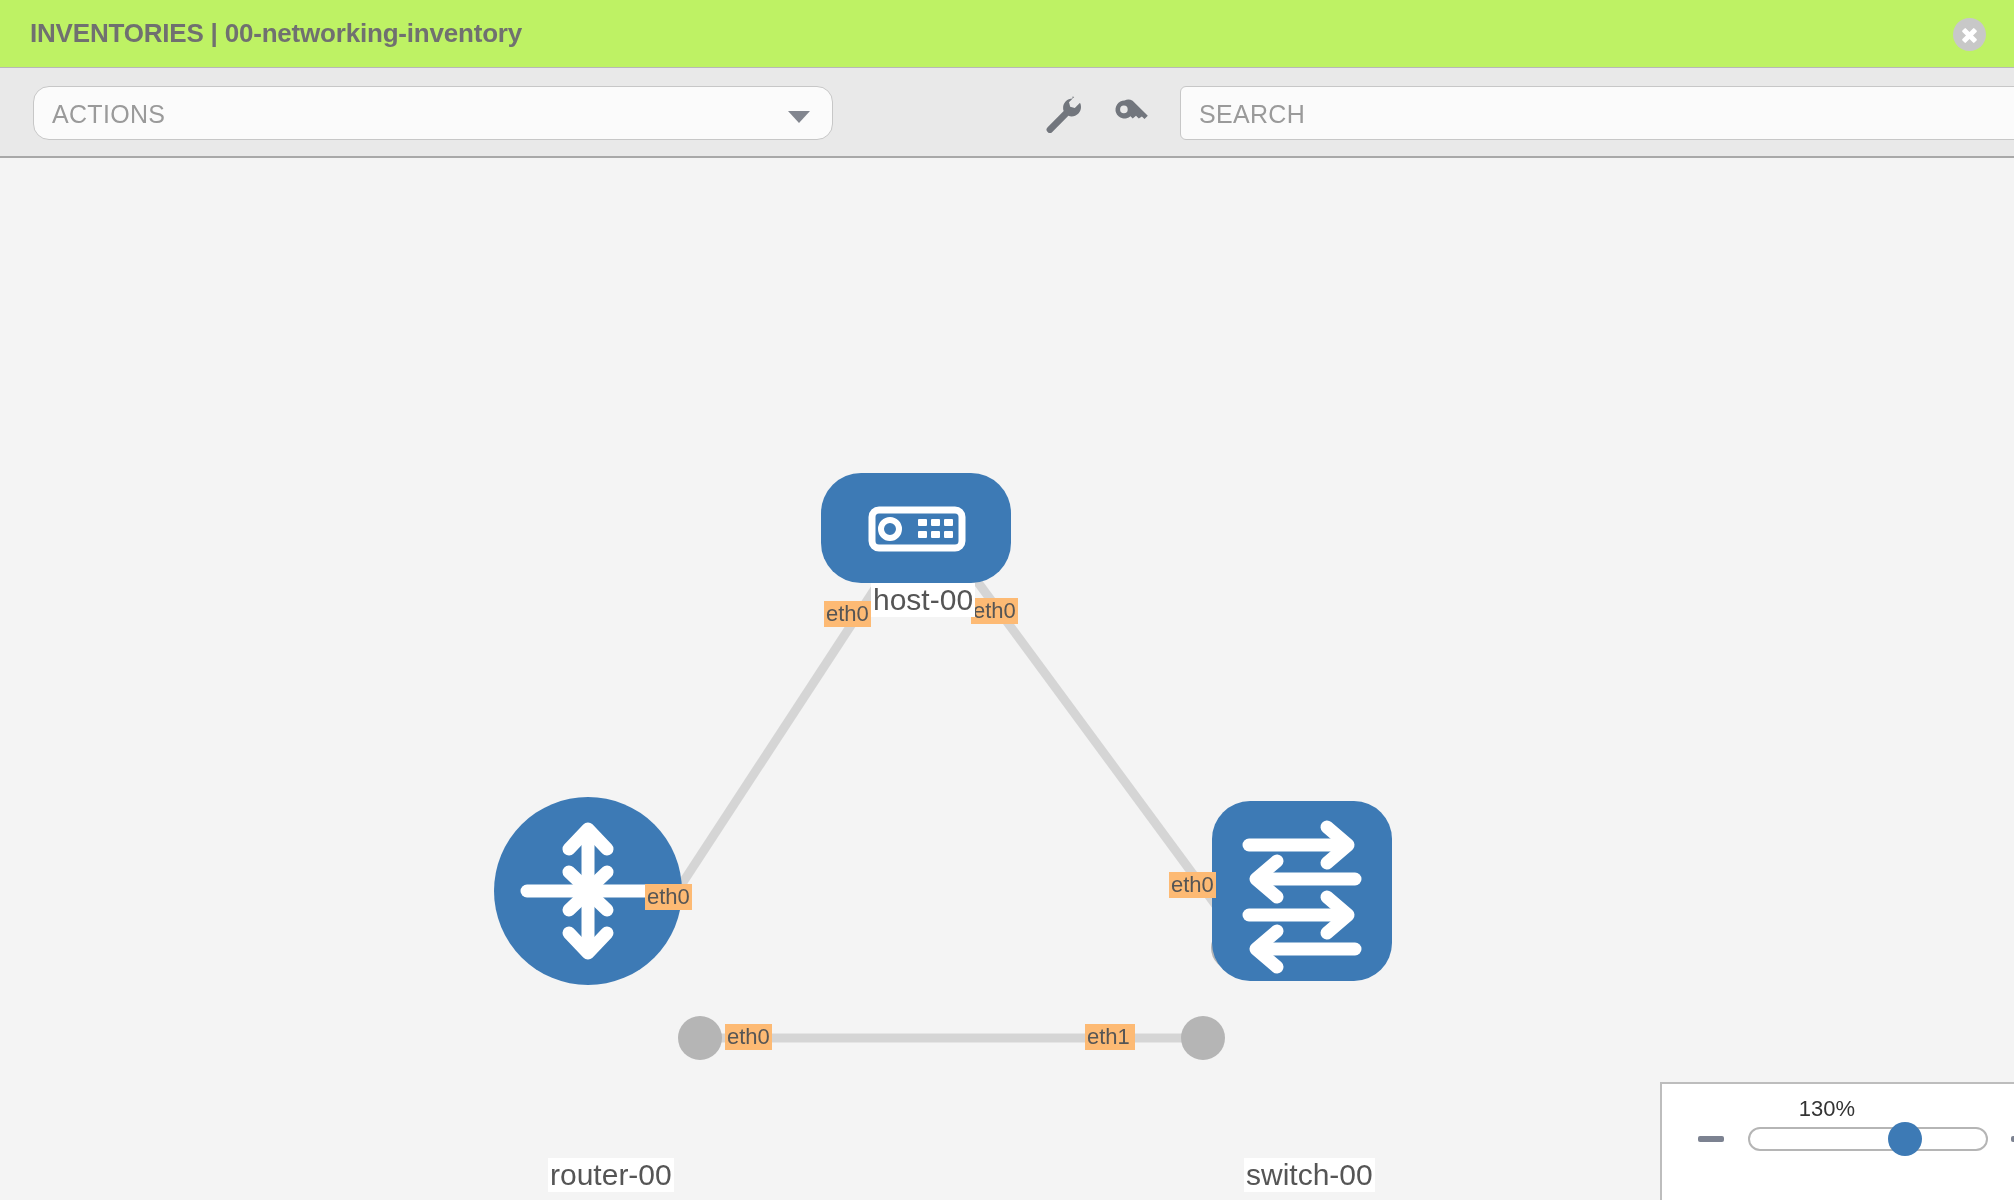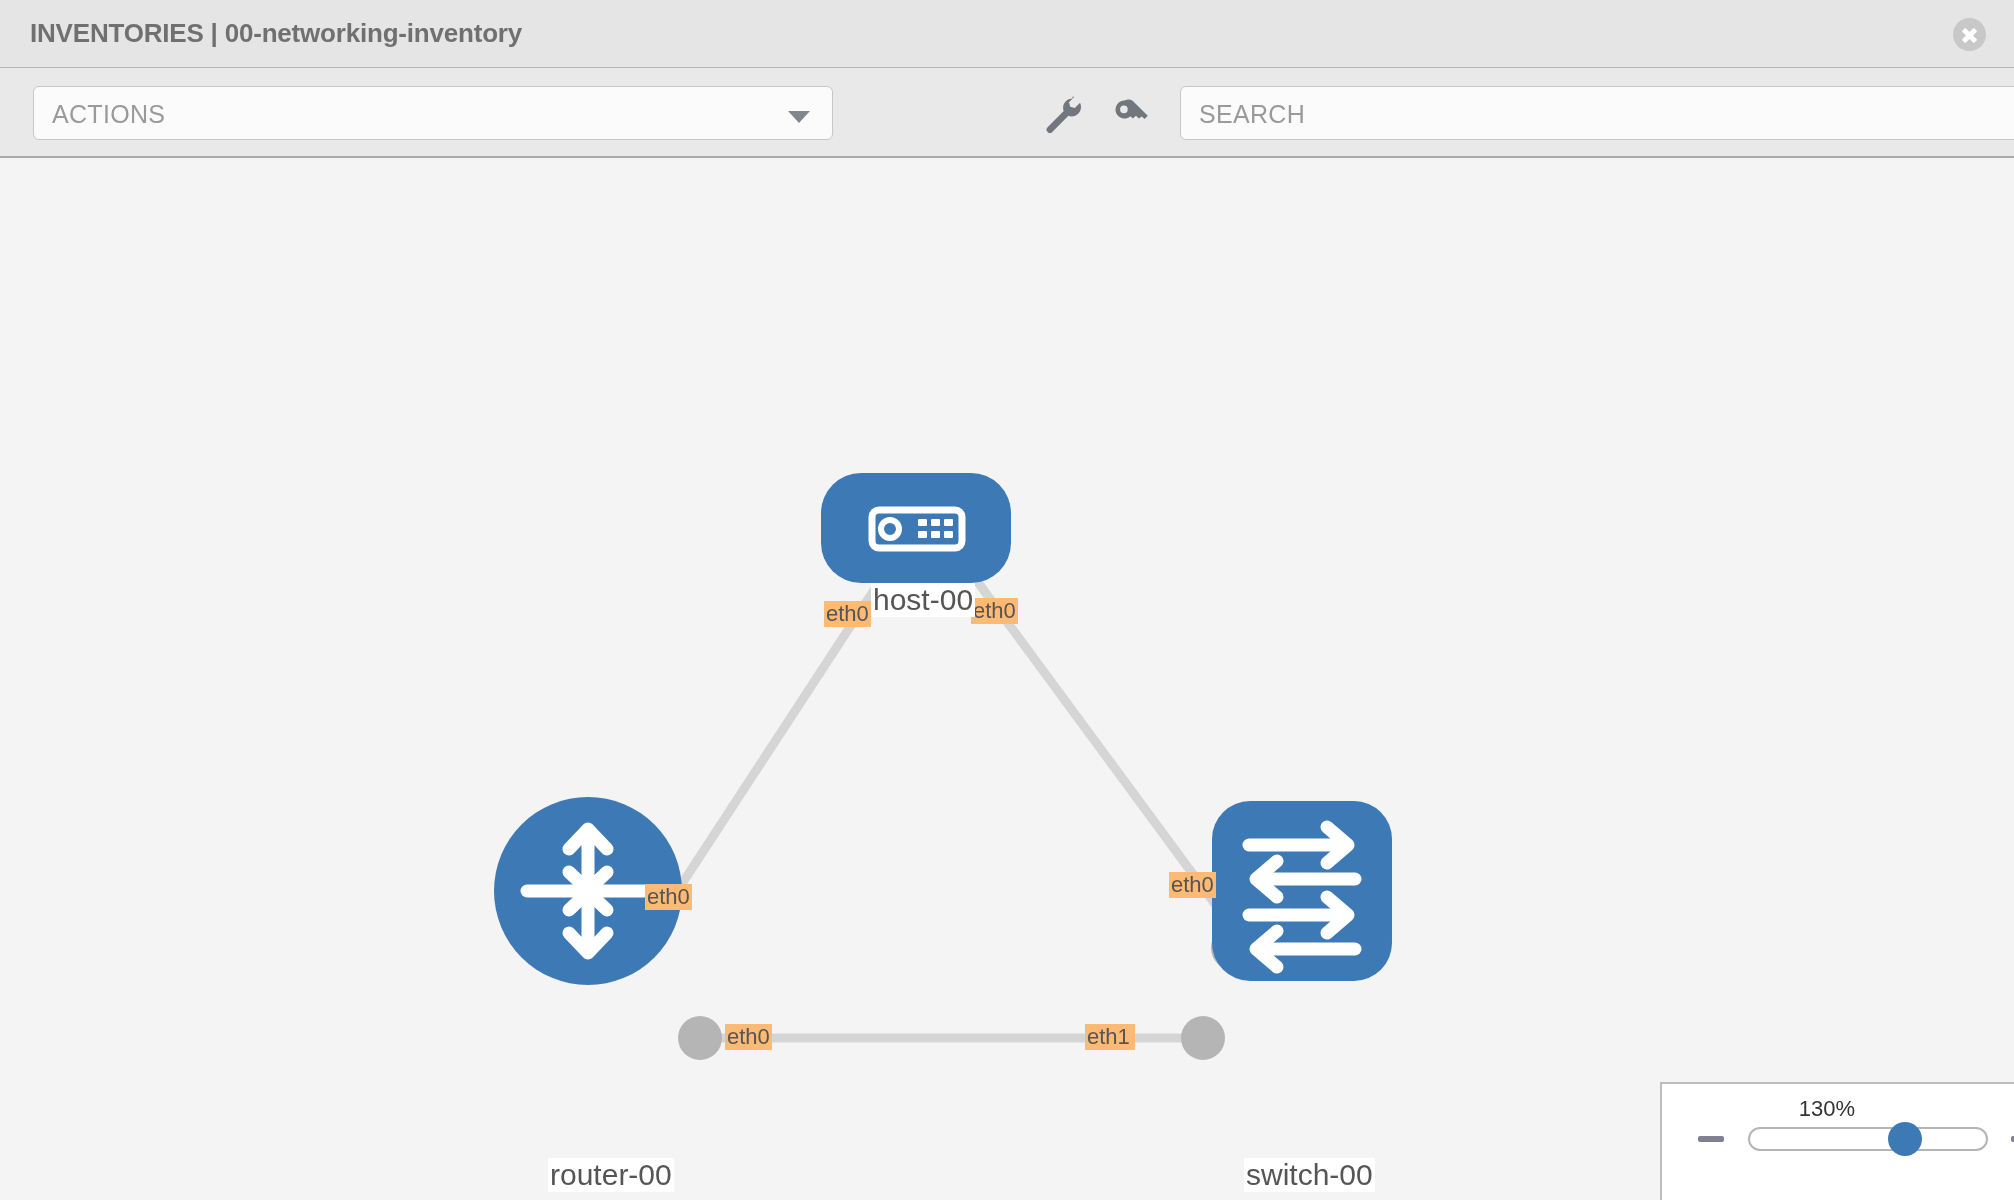--- a/index.html
+++ b/index.html
@@ -14,21 +14,21 @@
     overflow: hidden;
     position: relative;
   }
 
   
   .header {
     position: absolute;
     left: 0; top: 0;
     width: 2014px;
     height: 68px;
-    background: #e5e5e5;
+    background: #bef264;
     border-bottom: 1px solid #b8b8b8;
     box-sizing: border-box;
   }
   .header-title {
     position: absolute;
     left: 30px;
     top: 18px;
     font-size: 26px;
     font-weight: bold;
     color: #707070;
@@ -69,21 +69,21 @@
     box-sizing: border-box;
   }
   .actions-select {
     position: absolute;
     left: 33px;
     top: 86px;
     width: 800px;
     height: 54px;
     background: #fbfbfb;
     border: 1px solid #c7c7c7;
-    border-radius: 6px;
+    border-radius: 16px;
     box-sizing: border-box;
     cursor: pointer;
   }
   .actions-label {
     position: absolute;
     left: 18px;
     top: 13px;
     font-size: 25px;
     color: #9a9a9a;
     letter-spacing: 0.3px;

